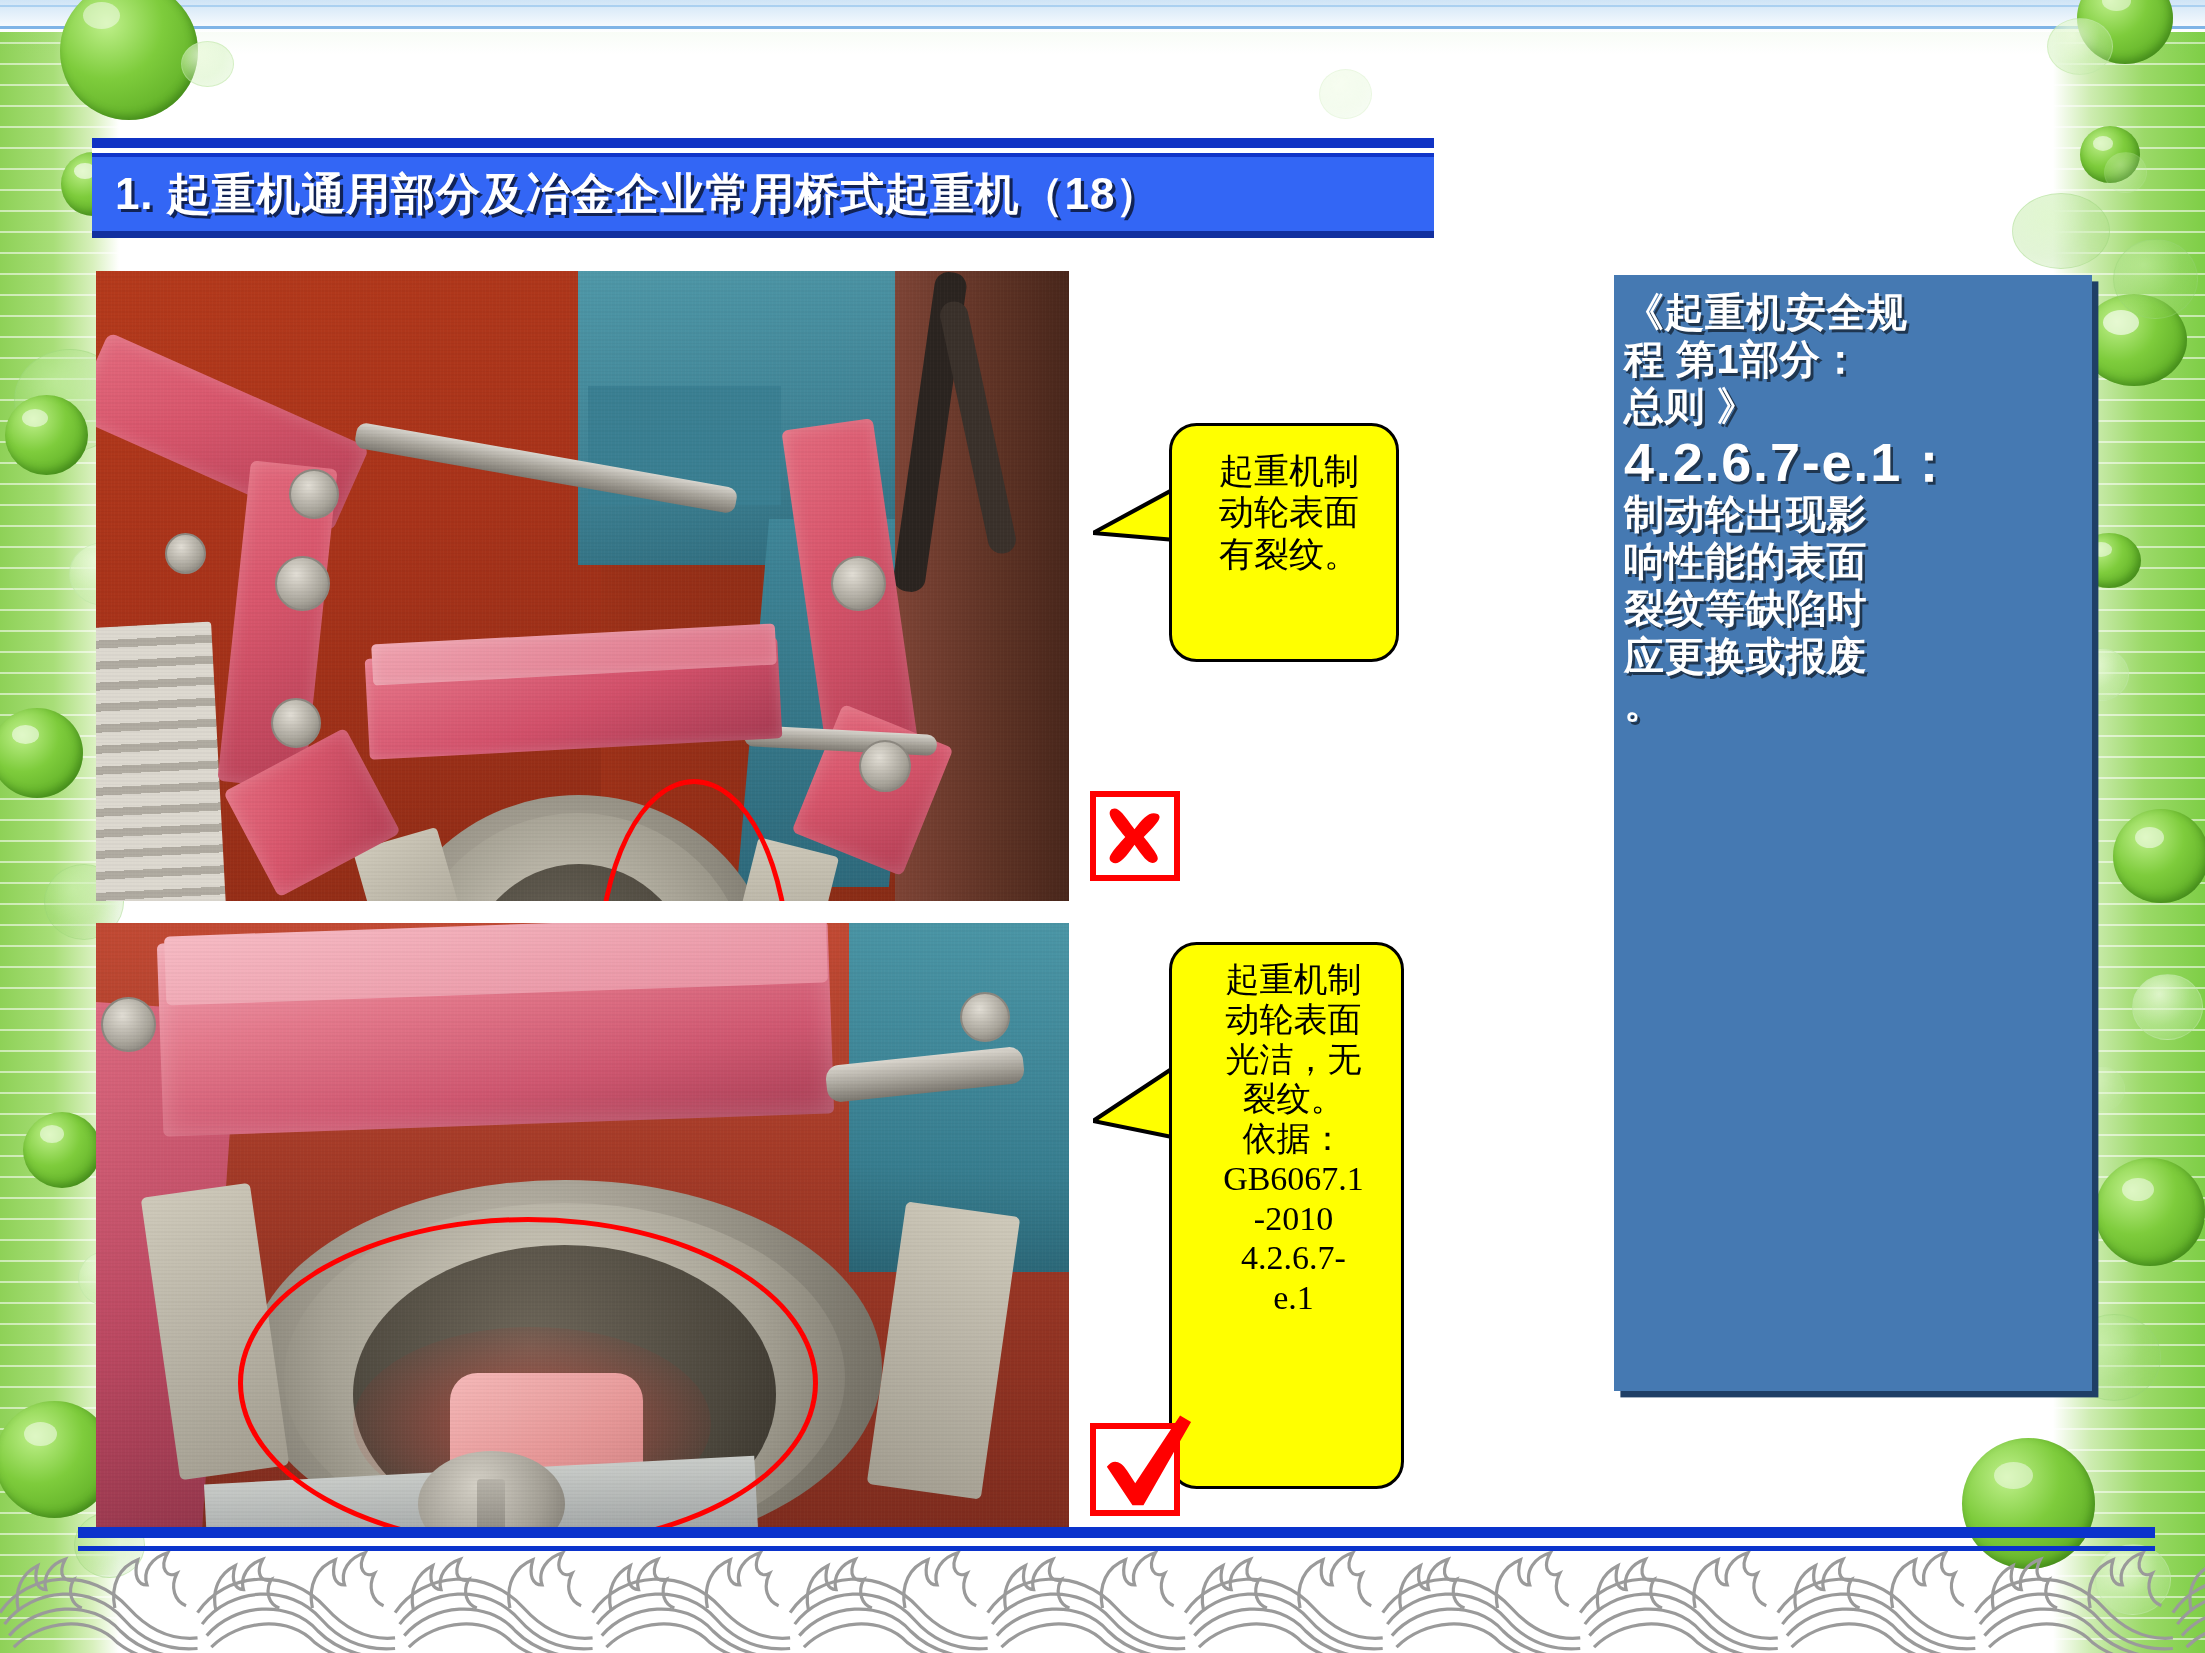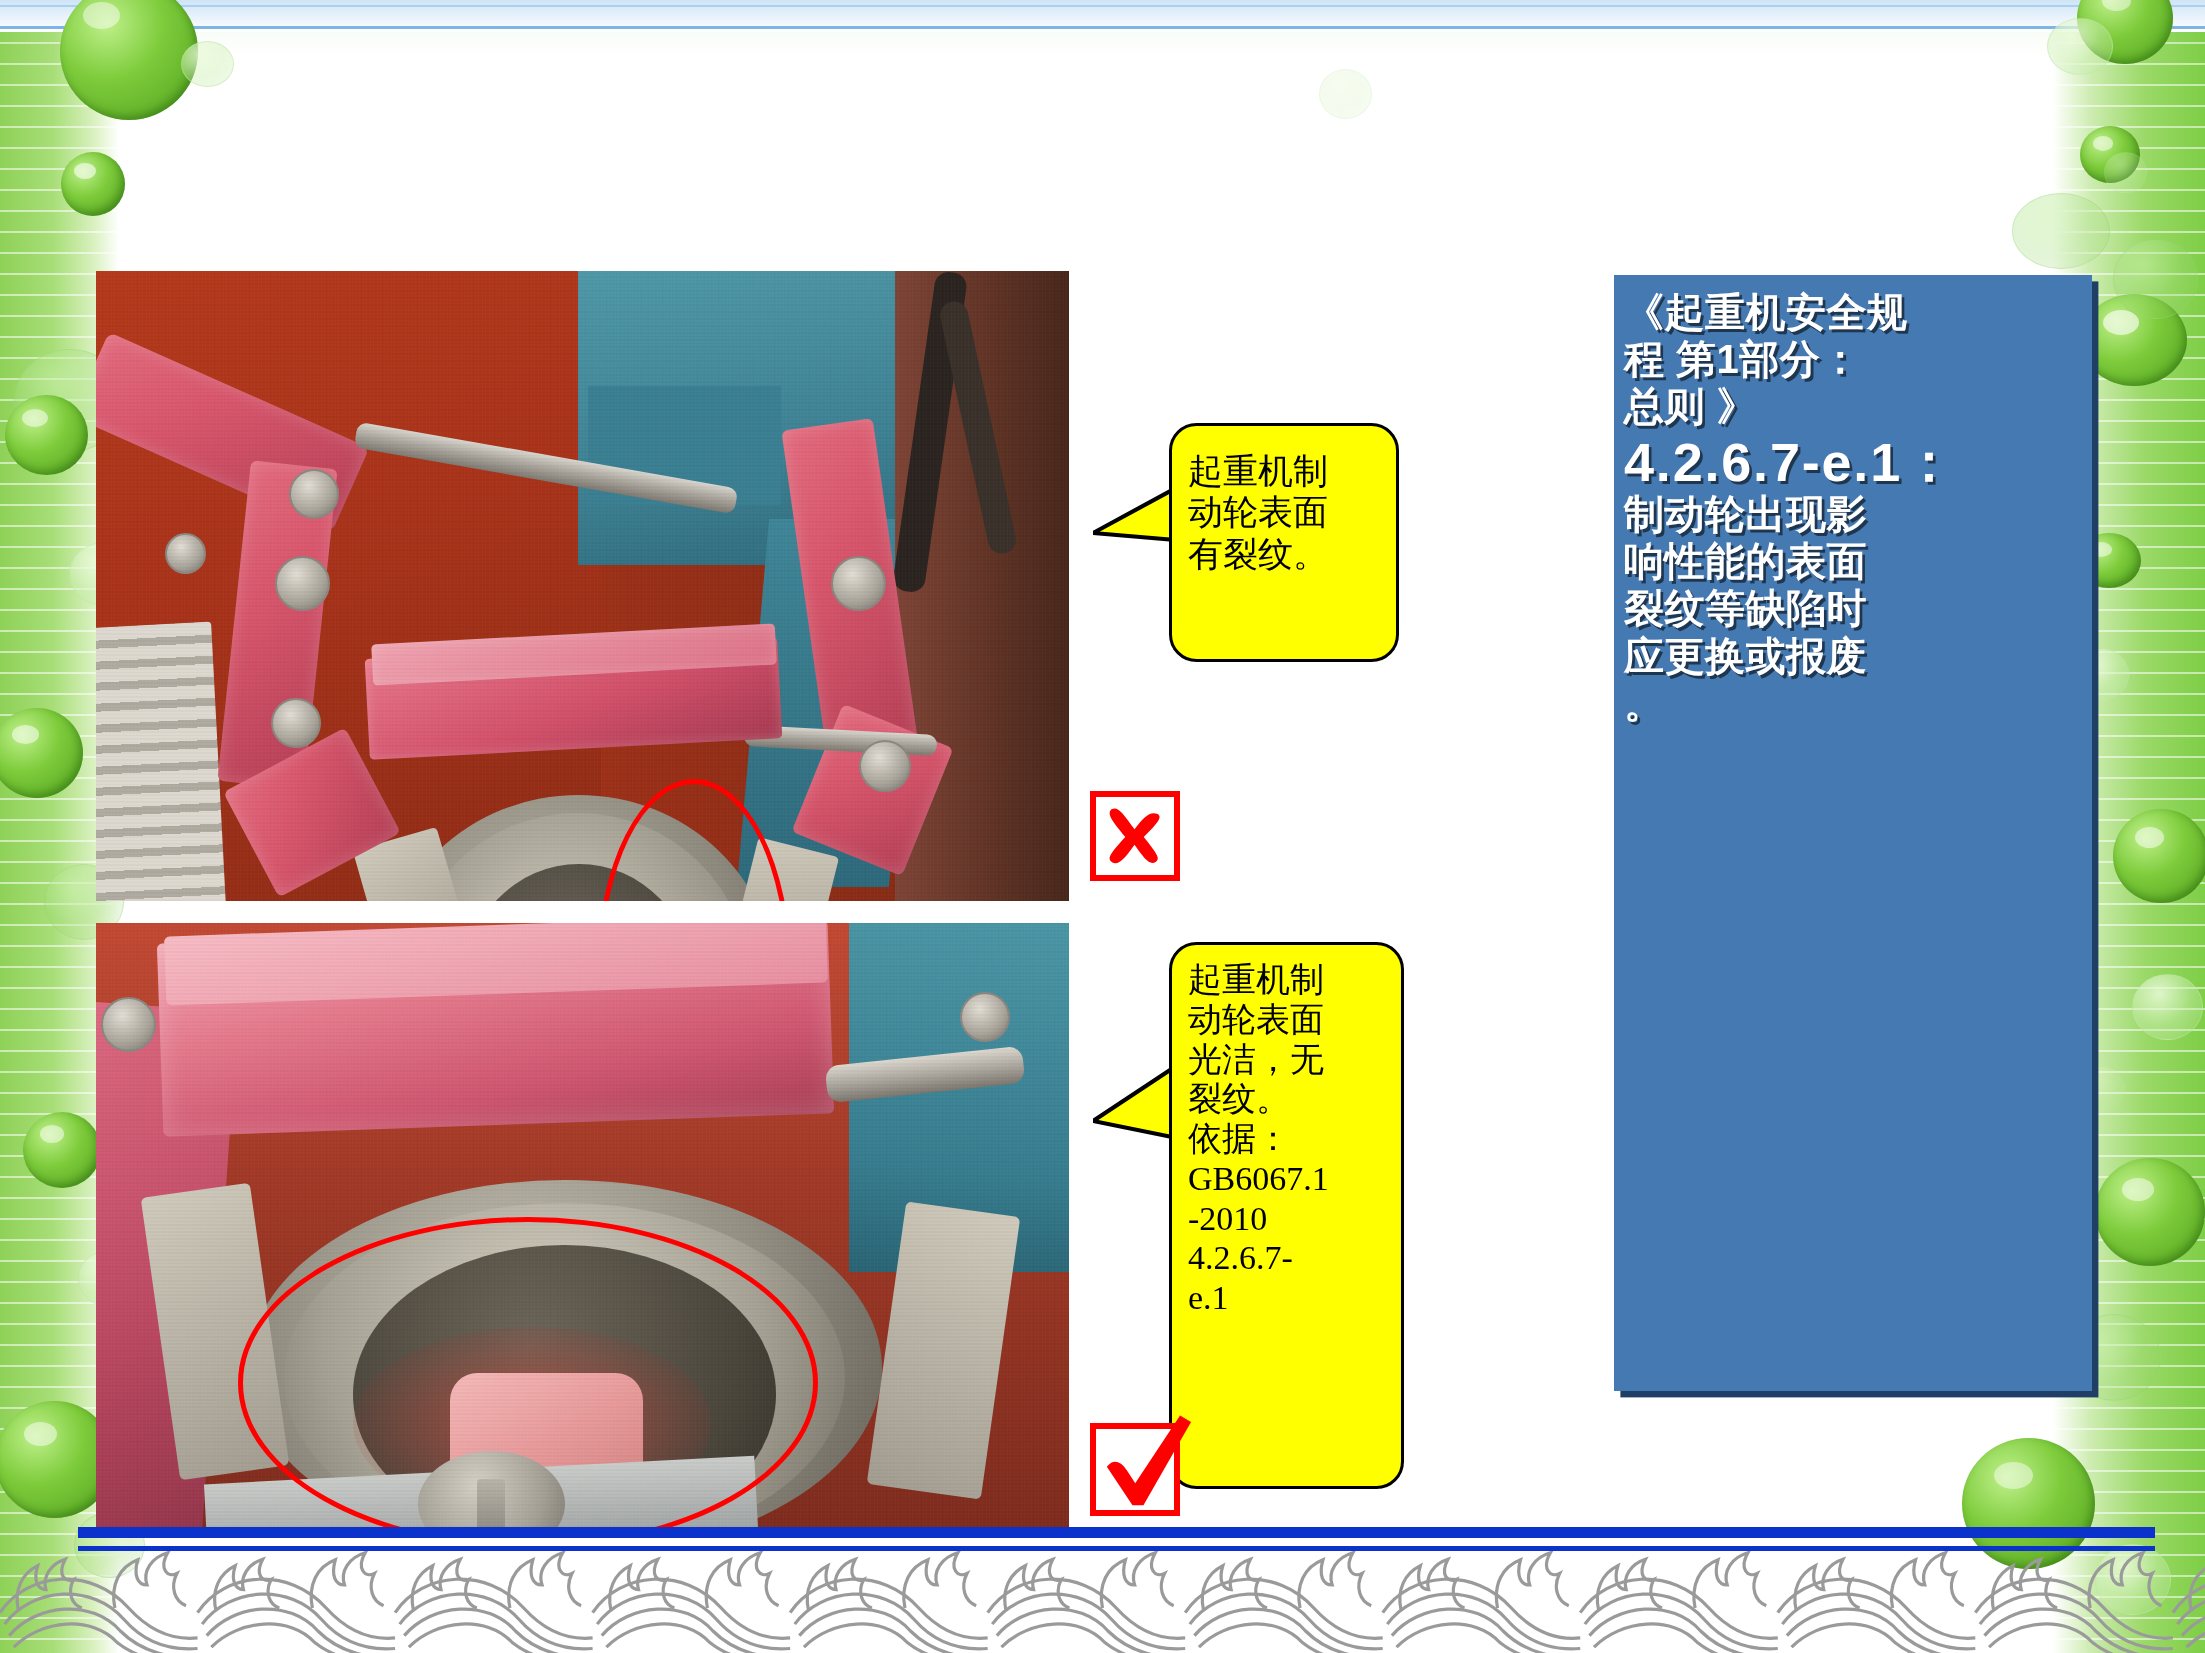--- a/index.html
+++ b/index.html
@@ -198,21 +198,21 @@
     background:linear-gradient(to bottom,#b8b4aa,#8a867e);border-radius:3.7px;}
 
   .noise{position:absolute;inset:0;opacity:.10;pointer-events:none;
     background-image:repeating-linear-gradient(0deg,rgba(0,0,0,.25) 0px,rgba(0,0,0,.25) 0.5px,transparent 0.5px,transparent 1.4px),
                      repeating-linear-gradient(90deg,rgba(255,255,255,.20) 0px,rgba(255,255,255,.20) 0.5px,transparent 0.5px,transparent 1.4px);}
 
   
   .red-ellipse{position:absolute;border:5.5px solid #ff0000;border-radius:50%;background:transparent;}
 
   
-  .callout{position:absolute;}
+  .callout{position:absolute;text-align:center;}
   .callout .bubble-box{
     position:absolute;background:#ffff00;border:3.2px solid #000000;border-radius:27.6px;
     box-sizing:border-box;
   }
   .callout .tail{position:absolute;}
   .callout .ctext{
     position:absolute;color:#000000;font-size:35px;line-height:1.18;
     font-family:"Liberation Serif","DejaVu Serif",serif;
     white-space:pre-line;font-weight:500;
   }
@@ -300,20 +300,30 @@
   <div class="bubble b-ghost" style="left:2067px;top:1314px;width:92px;height:85px;"></div>
   <div class="bubble b-solid" style="left:1962px;top:1438px;width:133px;height:131px;">
       <div class="hl" style="left:32px;top:24px;width:39px;height:27px;opacity:.55;"></div>
     </div>
   <div class="bubble b-pale" style="left:2095px;top:1544px;width:74px;height:69px;"></div>
 
   <div class="bubble b-pale" style="left:1319px;top:69px;width:51px;height:48px;opacity:.5;"></div>
   <div class="bubble b-pale" style="left:2104px;top:152px;width:41px;height:39px;opacity:.45;"></div>
   <div class="bubble b-pale" style="left:2077px;top:1066px;width:46px;height:44px;opacity:.4;"></div>
 
+  <div class="title-wrap">
+    <div class="title-line-top"></div>
+    <div class="title-line-mid"></div>
+    <div class="title-line-thin"></div>
+    <div class="title-bar">
+      <div class="title-bar-inner"></div>
+      <div class="title-text">1. 起重机通用部分及冶金企业常用桥式起重机（18）</div>
+    </div>
+    <div class="title-underline"></div>
+  </div>
 
   <div class="photo photo-top">
     <div class="p1-wall2"></div>
     <div class="p1-wall"></div>
     <div class="p1-teal"></div>
     <div class="p1-teal3"></div>
     <div class="p1-teal2"></div>
     <div class="p1-dark-right"></div>
     <div class="p1-hose"></div>
     <div class="p1-hose2"></div>

